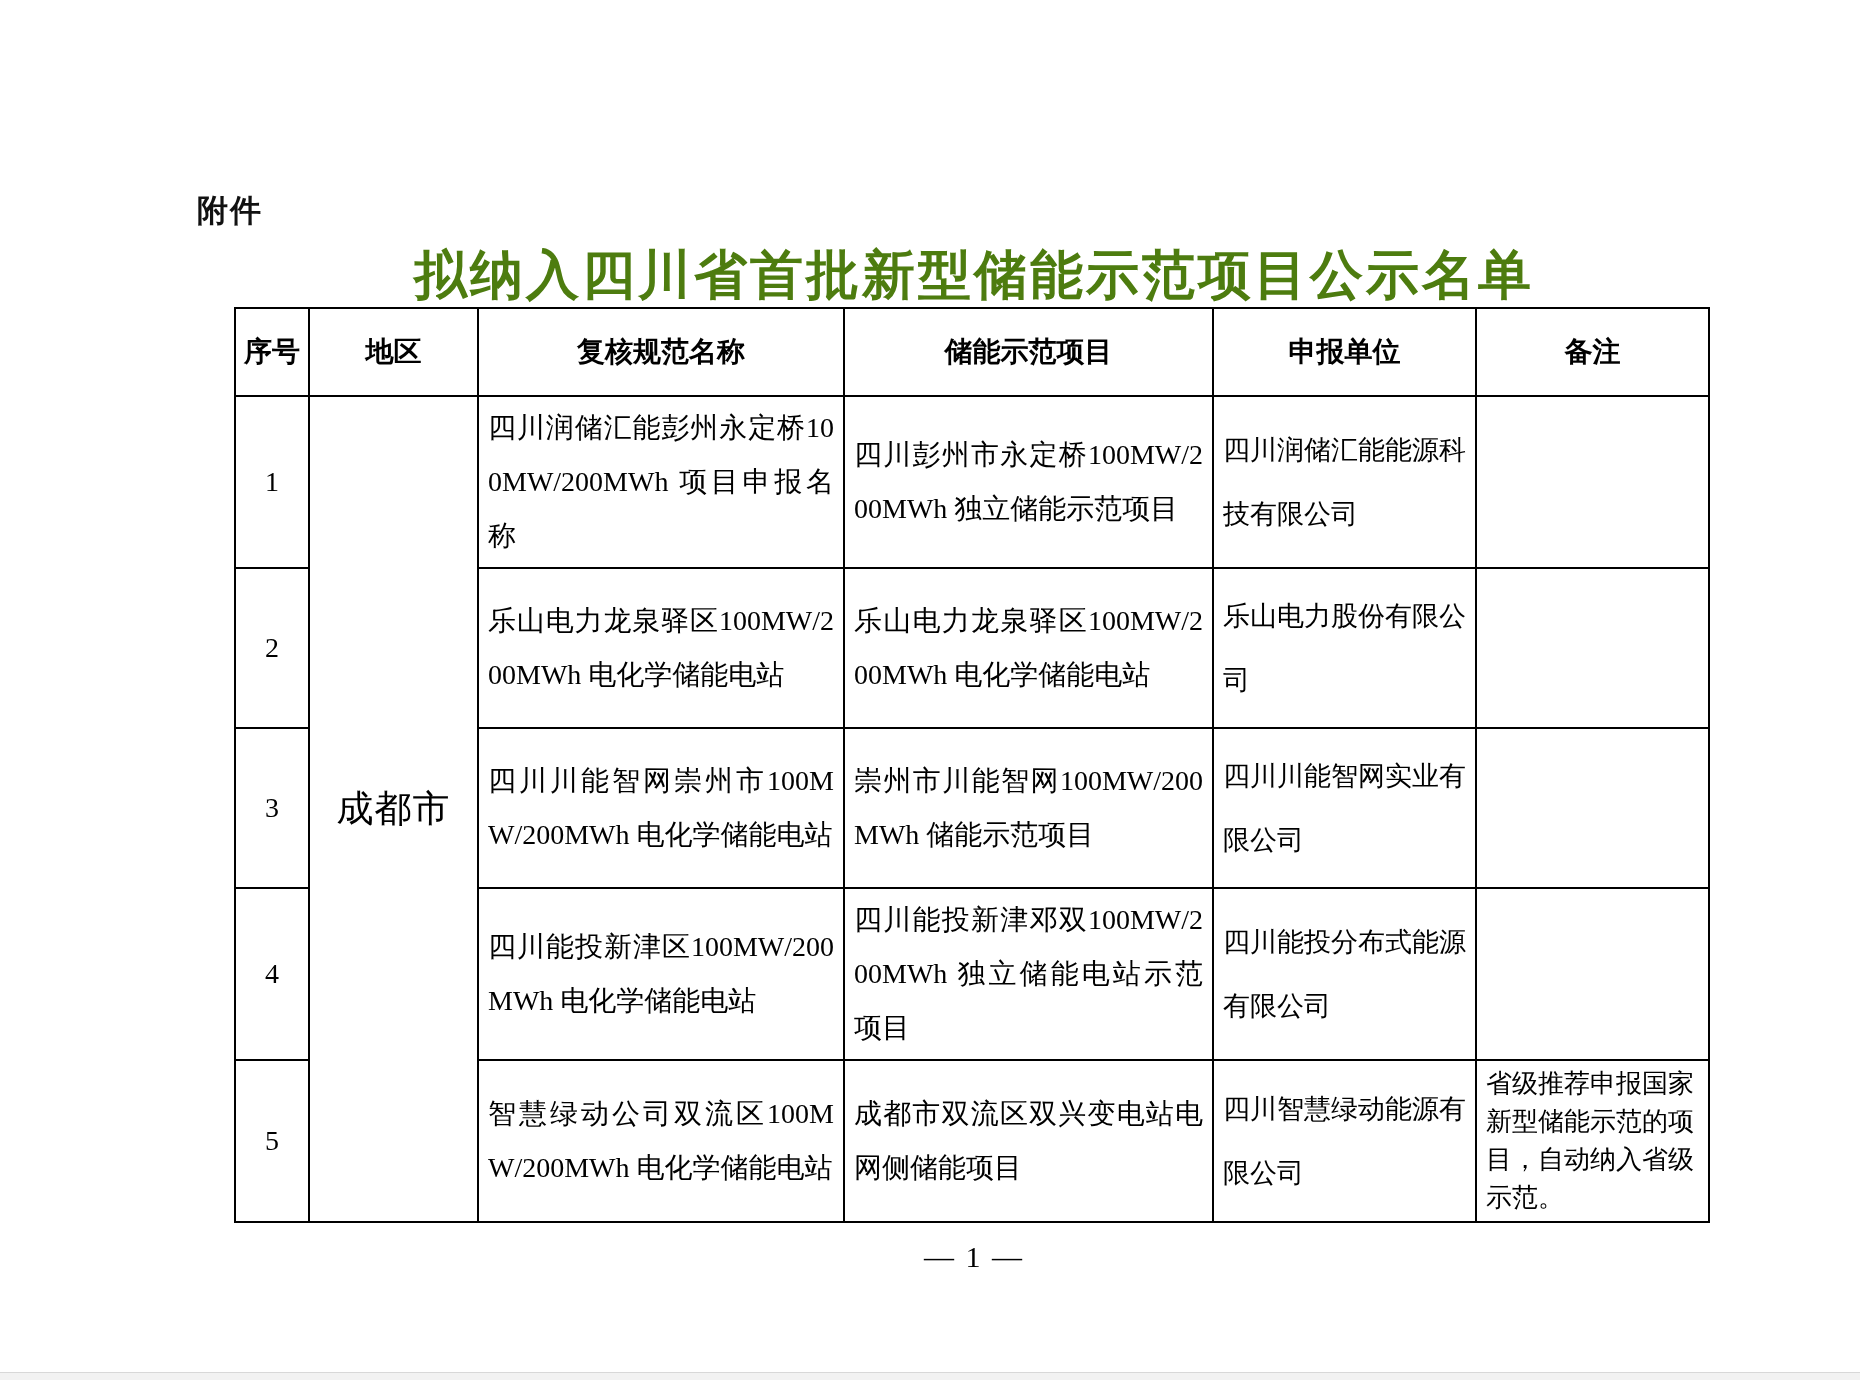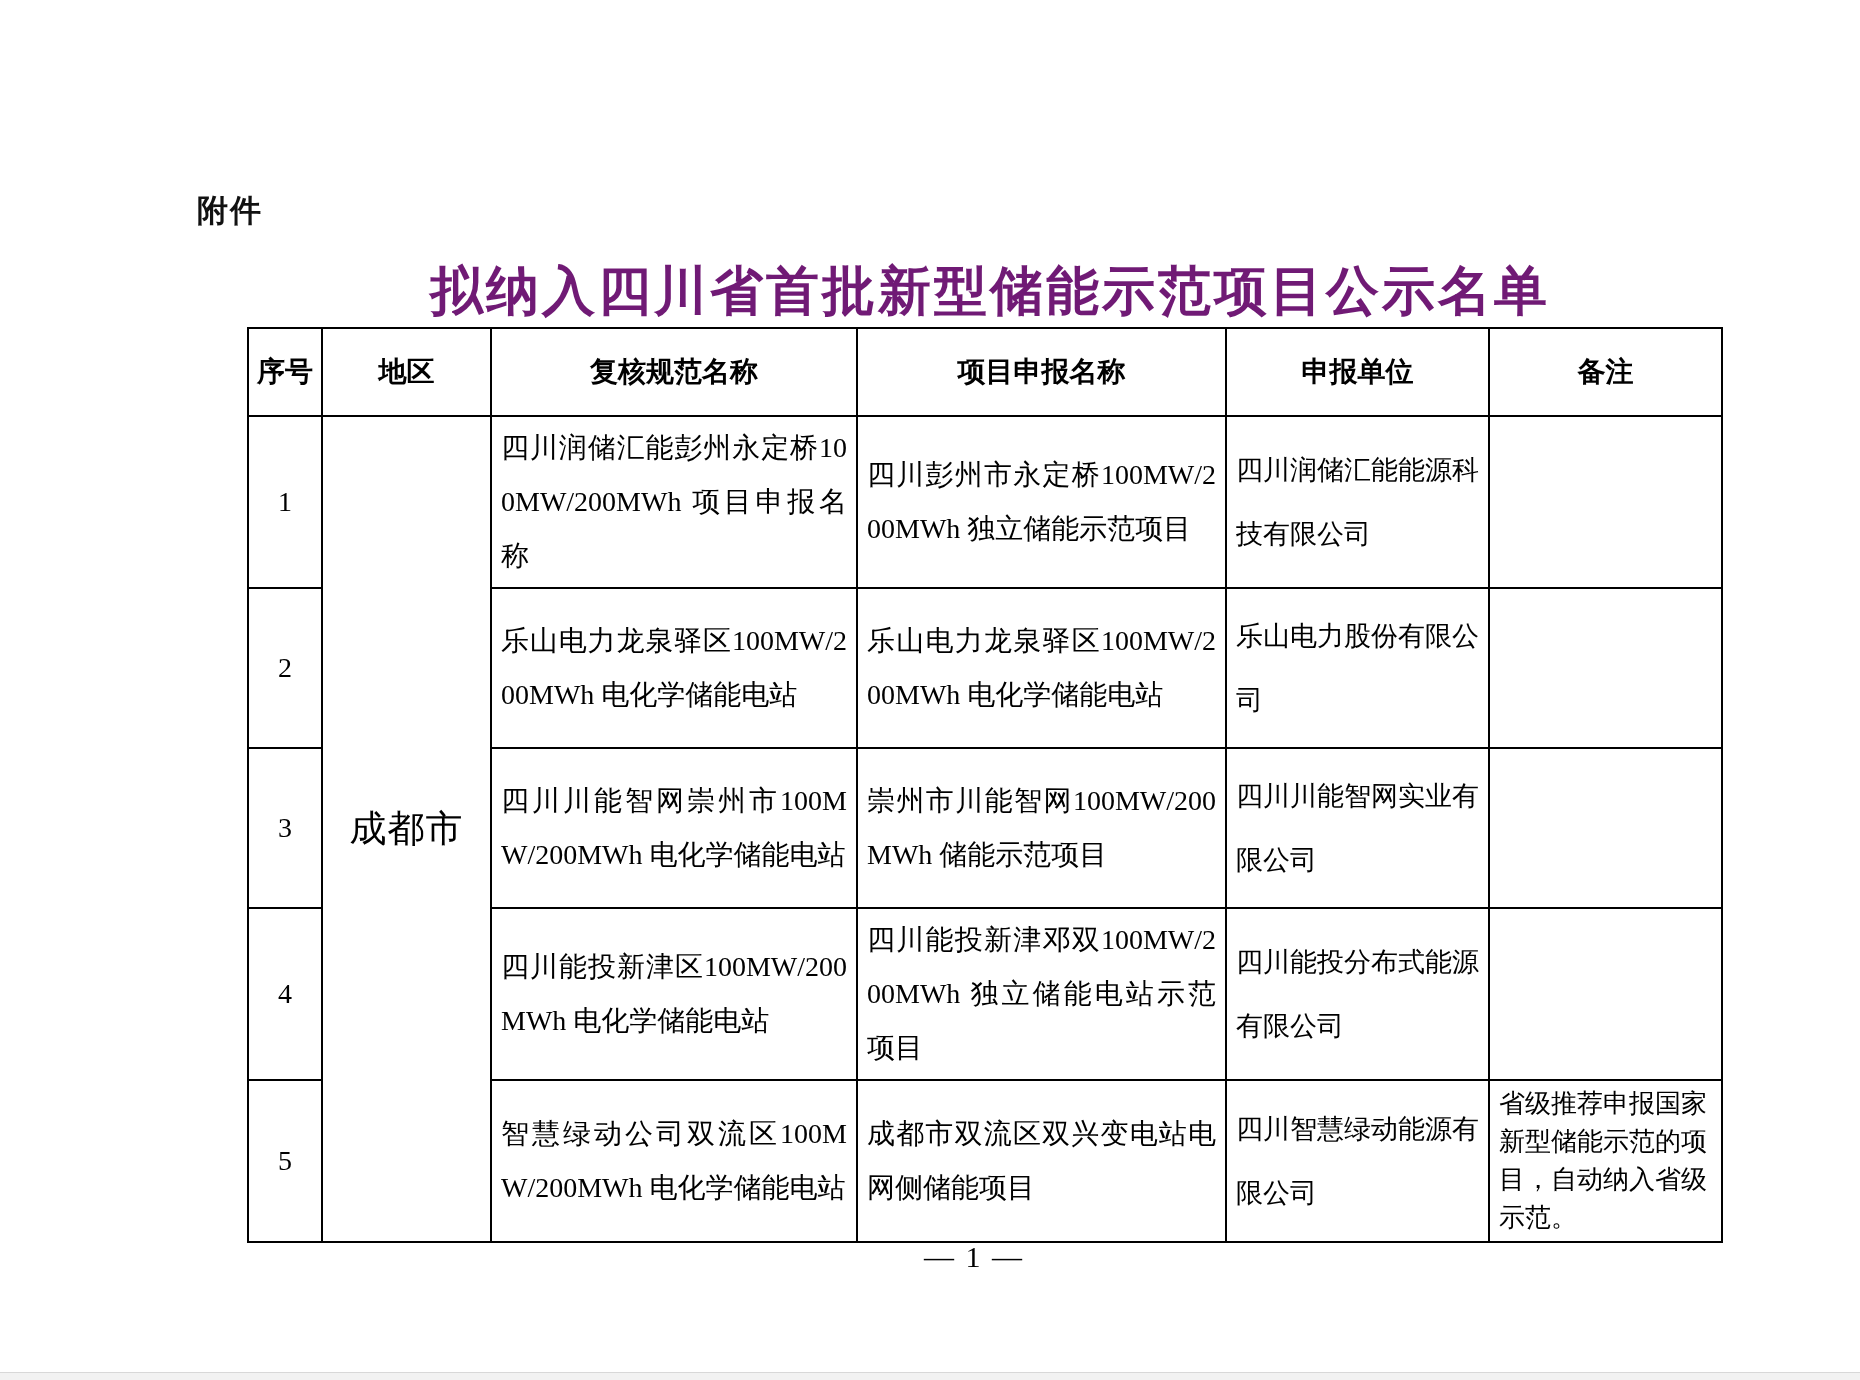--- a/index.html
+++ b/index.html
@@ -13,31 +13,30 @@
     padding-left:10px;
   }
   .attachment{
     position:absolute;left:197px;top:190px;
     font-family:"Liberation Sans", sans-serif;
     font-size:31px;font-weight:600;color:#111;
     letter-spacing:2px;
   }
   .title{
     position:absolute;left:237px;top:240px;width:1474px;
-    margin:16px;text-align:center;
+    margin:0;text-align:center;
     font-family:"Liberation Sans", sans-serif;
-    font-size:53px;font-weight:800;color:#701a75;
+    font-size:53px;font-weight:800;color:#4d7c0f;
     letter-spacing:3px;white-space:nowrap;
   }
   table.doc-table{
-    position:absolute;left:247px;top:307px;
+    position:absolute;left:234px;top:307px;
     width:1474px;
     border-collapse:collapse;
     table-layout:fixed;
-    margin-top:20px;
   }
   table.doc-table th, table.doc-table td{
     border:2px solid #000;
     padding:4px 9px;
     overflow:hidden;
   }
   table.doc-table th{
     font-family:"Liberation Sans", sans-serif;
     font-size:28px;font-weight:700;
     text-align:center;vertical-align:middle;
@@ -108,21 +107,21 @@
       <col style="width:366px">
       <col style="width:369px">
       <col style="width:263px">
       <col style="width:233px">
     </colgroup>
     <thead>
       <tr class="hdr">
         <th>序号</th>
         <th>地区</th>
         <th>复核规范名称</th>
-        <th>项目申报名称</th>
+        <th>储能示范项目</th>
         <th>申报单位</th>
         <th>备注</th>
       </tr>
     </thead>
     <tbody>
       <tr class="r">
         <td class="seq">1</td>
         <td class="region" rowspan="5">成都市</td>
         <td class="name">四川润储汇能彭州永定桥100MW/200MWh 项目申报名称</td>
         <td class="name">四川彭州市永定桥100MW/200MWh 独立储能示范项目</td>

